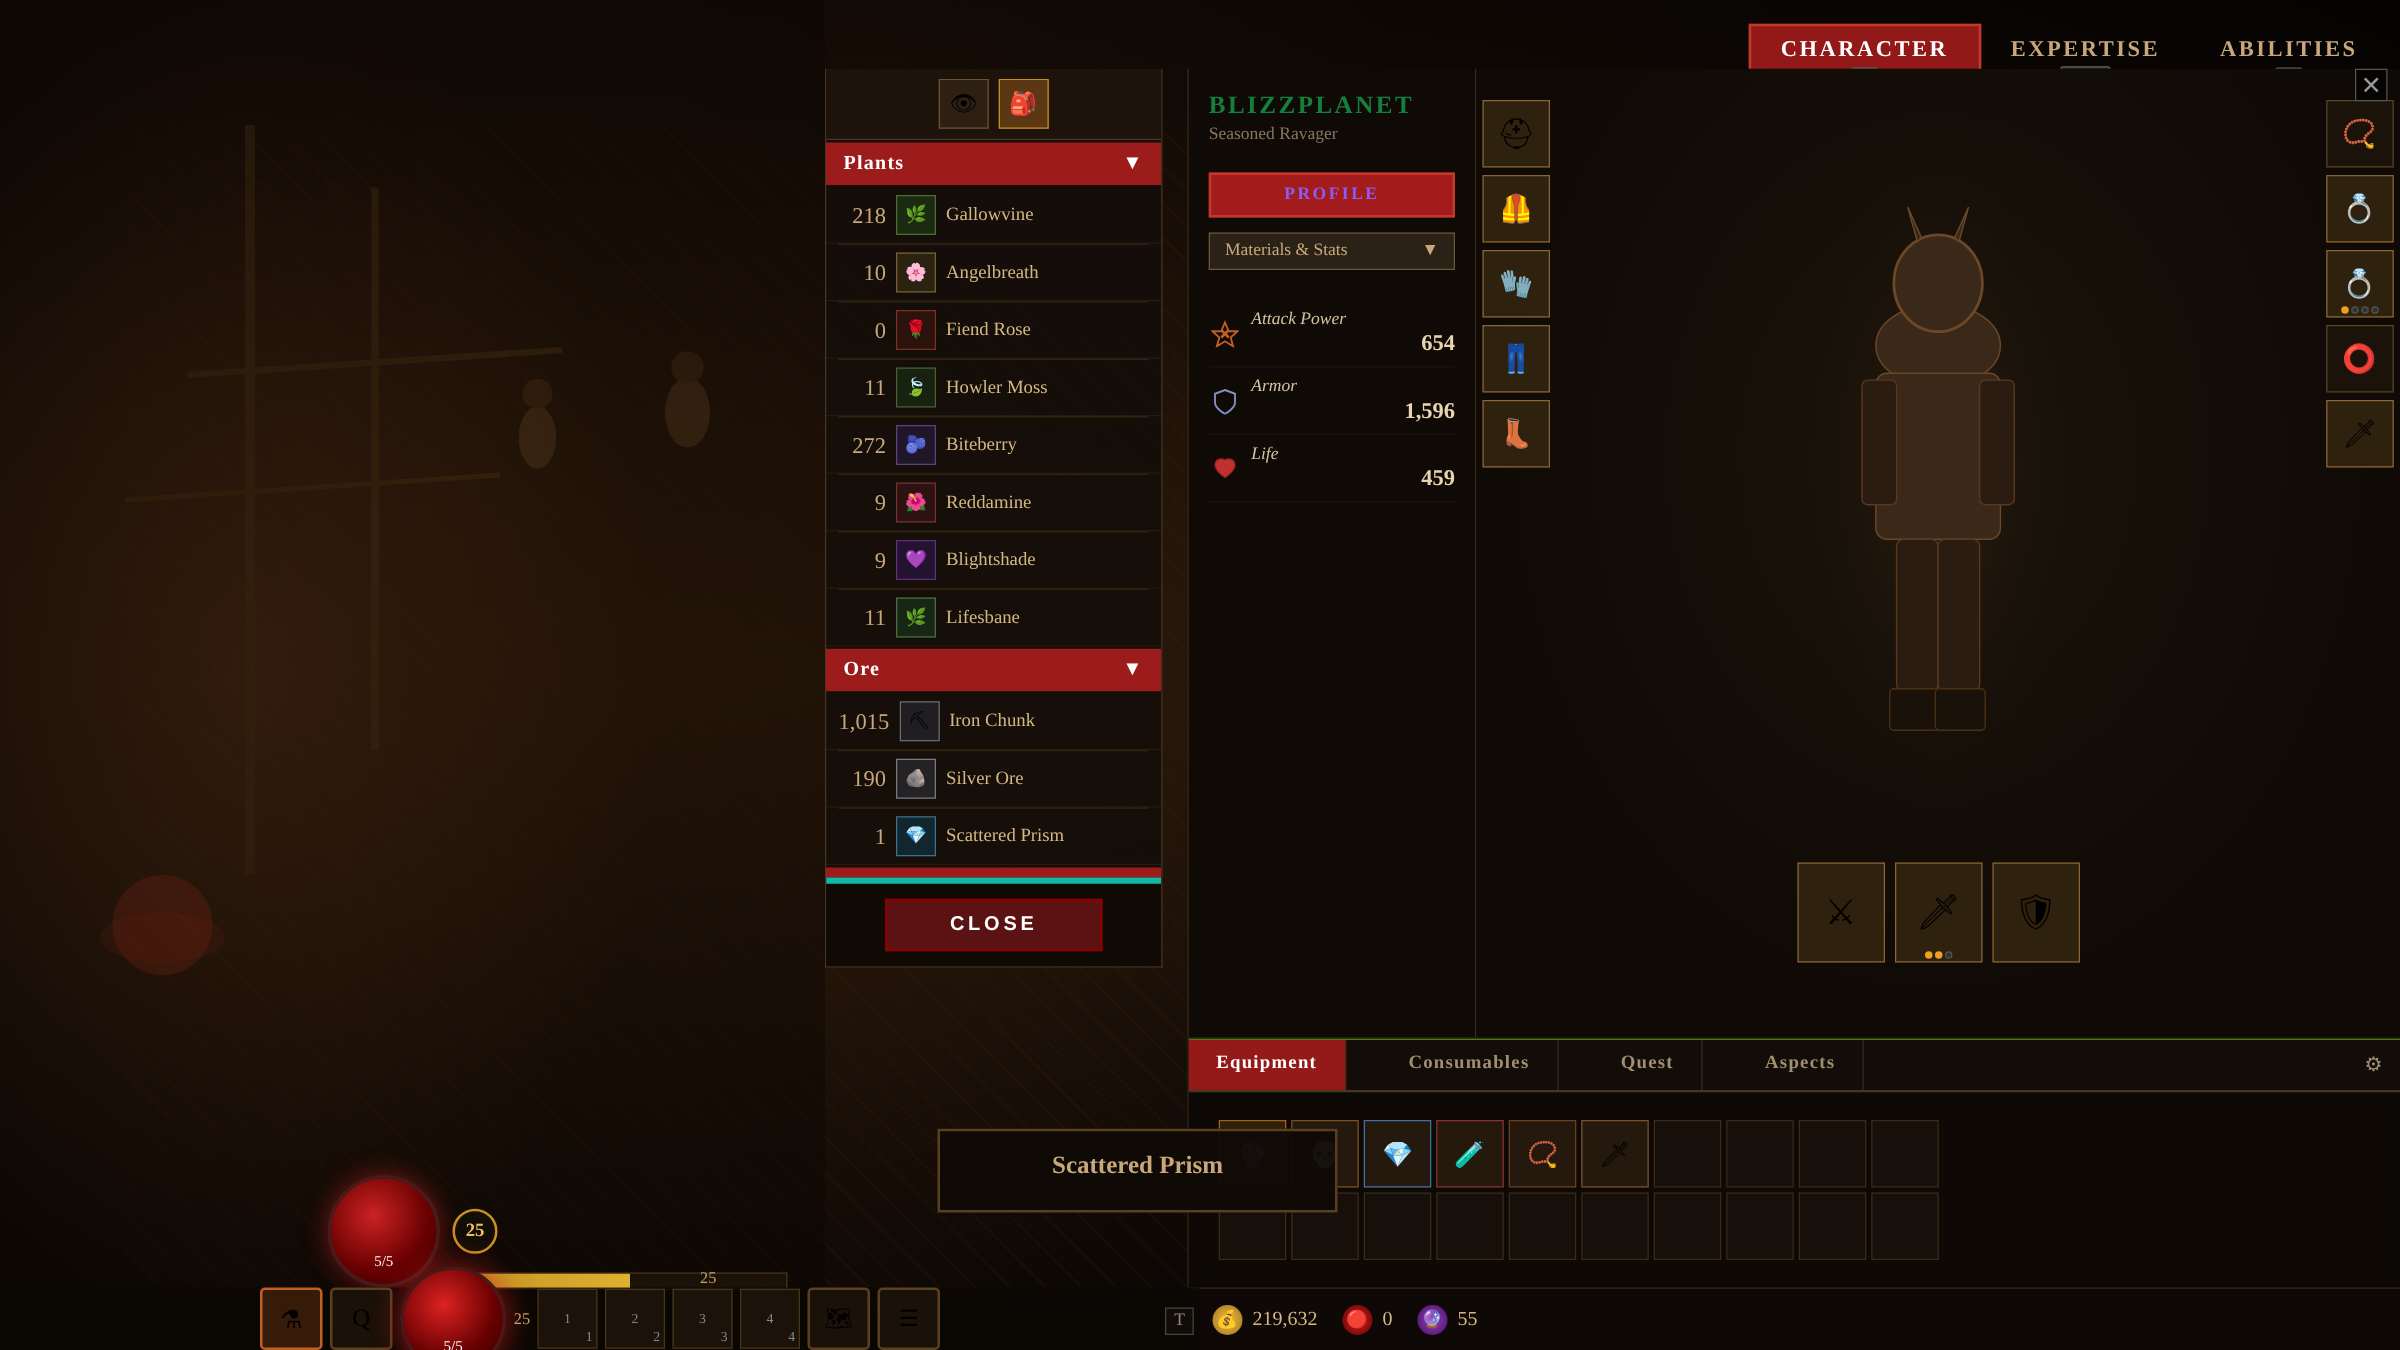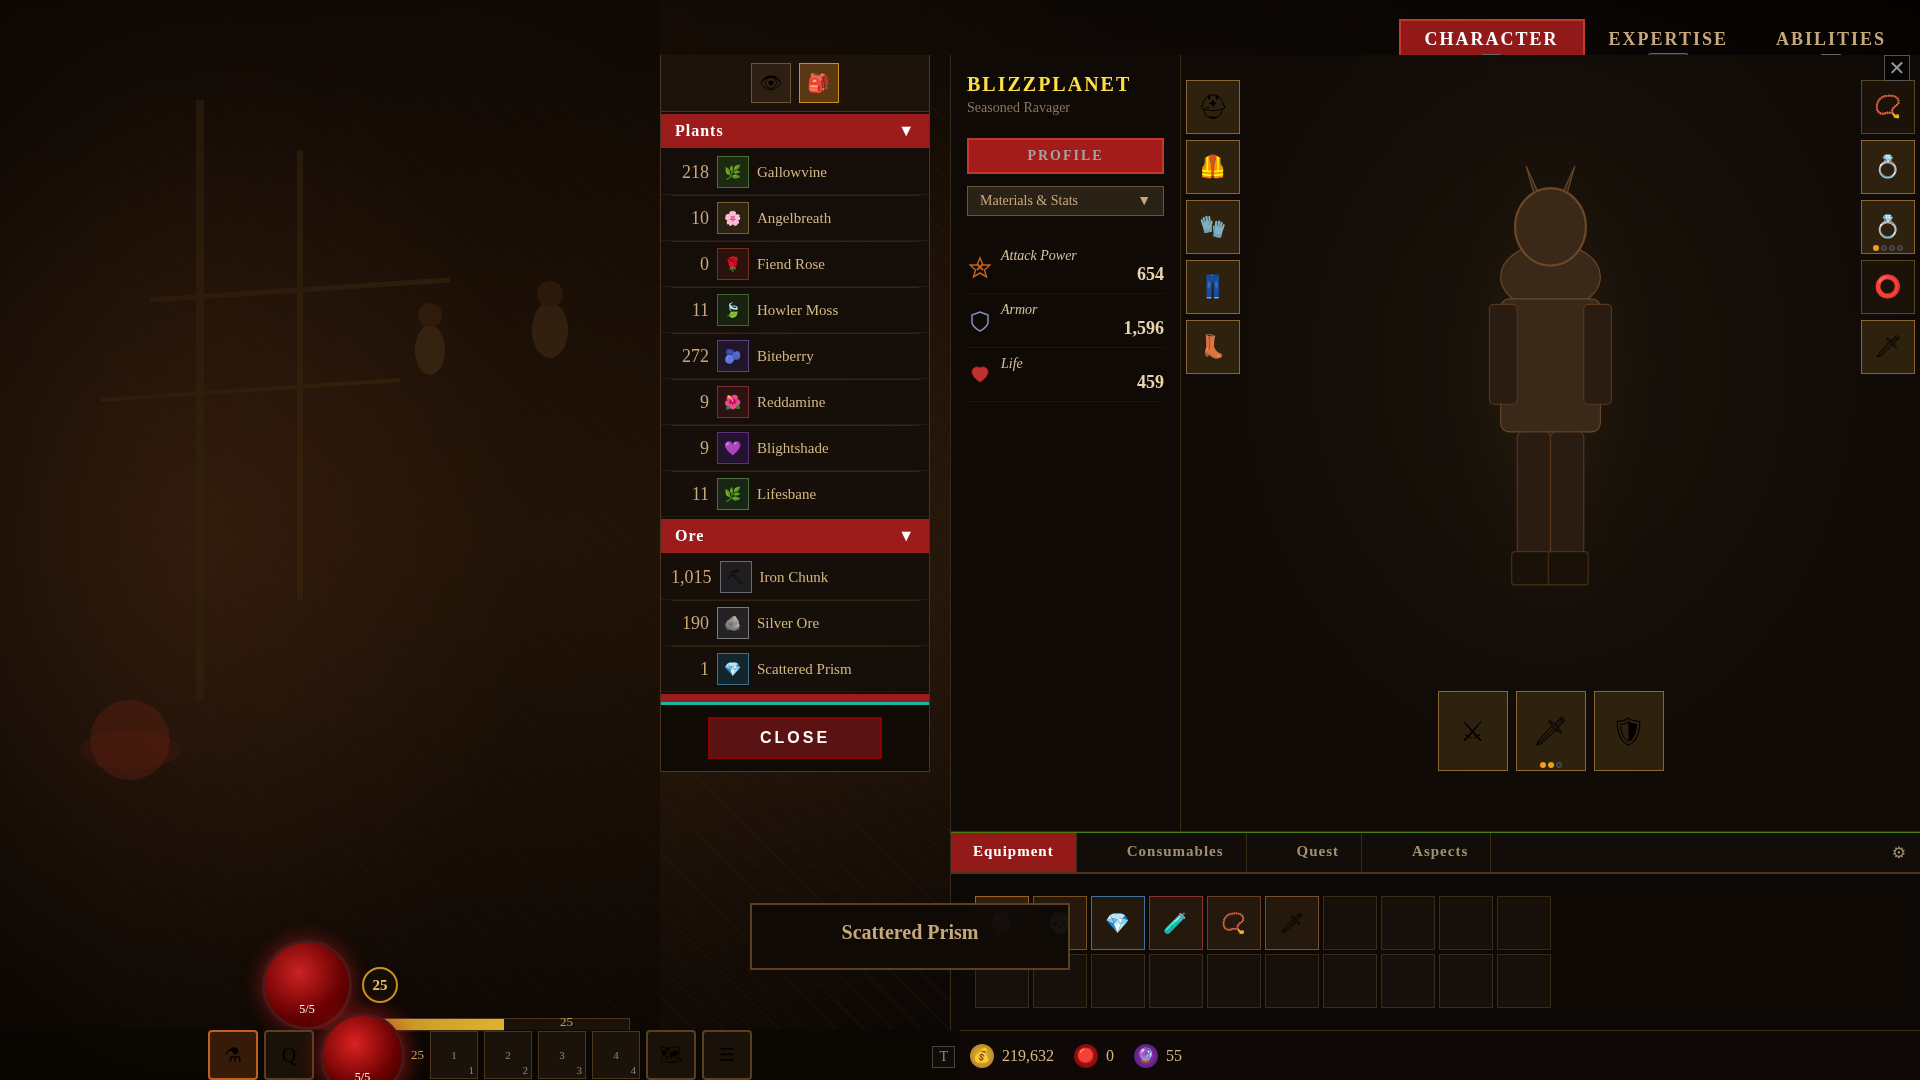--- a/index.html
+++ b/index.html
@@ -210,54 +210,54 @@
       height: 1px;
       background: rgba(100,70,30,0.4);
       margin: 0 10px;
     }
 
     
     .close-btn {
       display: flex;
       justify-content: center;
       padding: 12px;
-      border-top: 3px solid #14b8a6;
+      border-top: 5px solid #14b8a6;
       background: rgba(15,10,6,0.9);
     }
 
     .close-btn button {
       background: rgba(100,20,20,0.9);
       border: 2px solid #8B0000;
       color: #fff;
       padding: 10px 50px;
       font-size: 16px;
       font-weight: bold;
       letter-spacing: 3px;
       cursor: pointer;
       text-transform: uppercase;
     }
 
     .char-name {
-      color: #fde047;
+      color: #15803d;
       font-size: 20px;
       font-weight: bold;
       letter-spacing: 2px;
     }
 
     .char-title {
       color: #8a7560;
       font-size: 14px;
       margin-top: 4px;
     }
 
     .profile-btn {
       margin: 12px 16px;
       background: rgba(180,30,30,0.9);
       border: 2px solid #c0392b;
-      color: #a3a3a3;
+      color: #8b5cf6;
       padding: 8px 32px;
       font-size: 14px;
       font-weight: bold;
       letter-spacing: 2px;
       cursor: pointer;
       text-align: center;
       font-family: Liberation Serif, serif;
     }
 
     .materials-tab {

